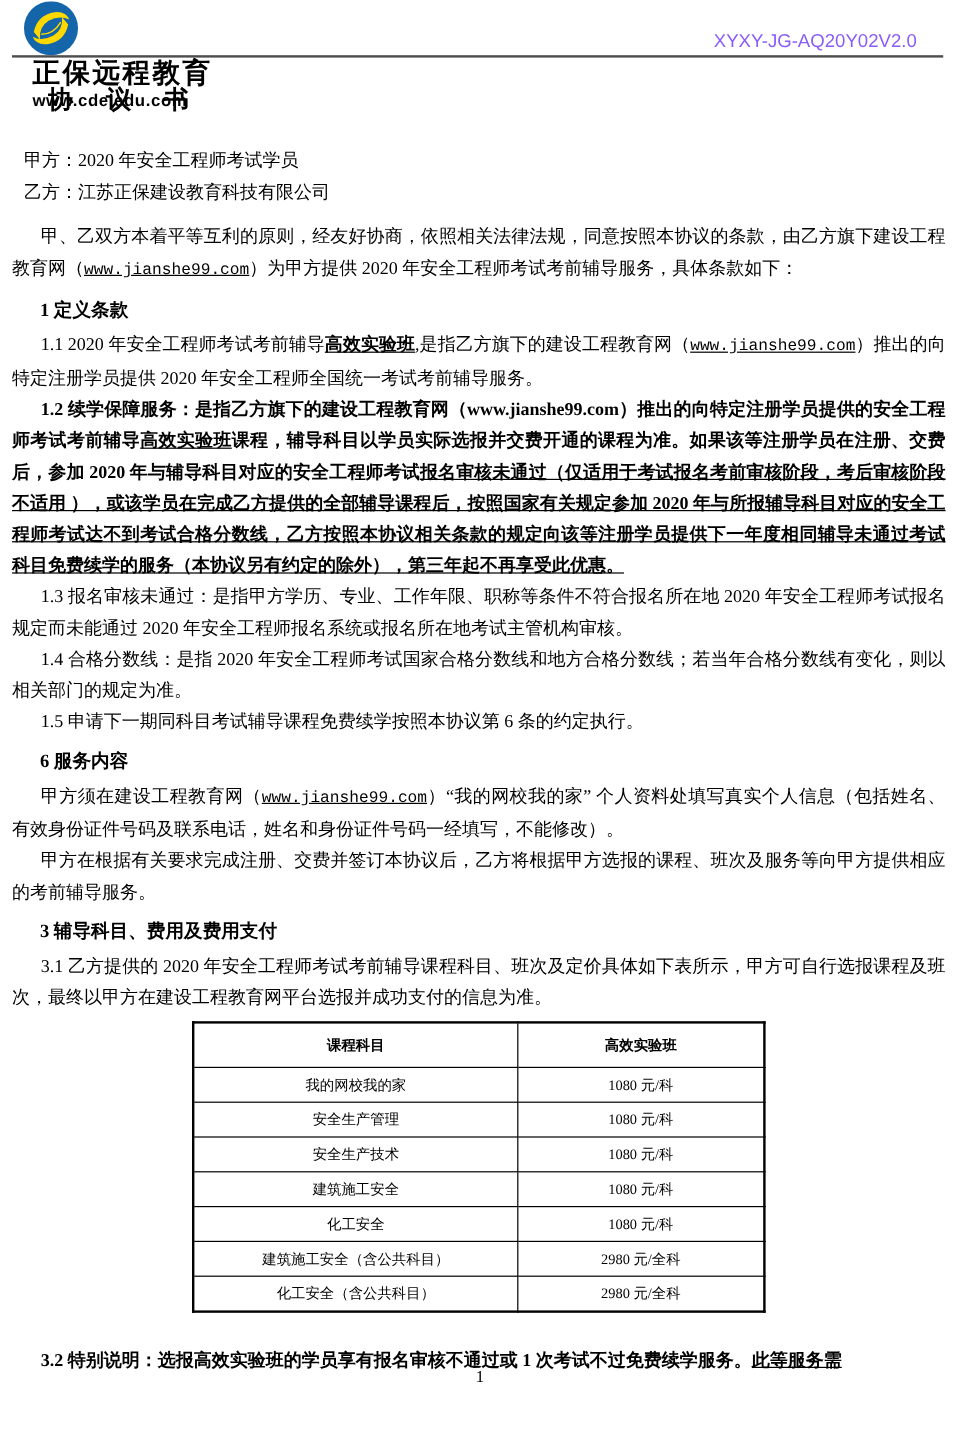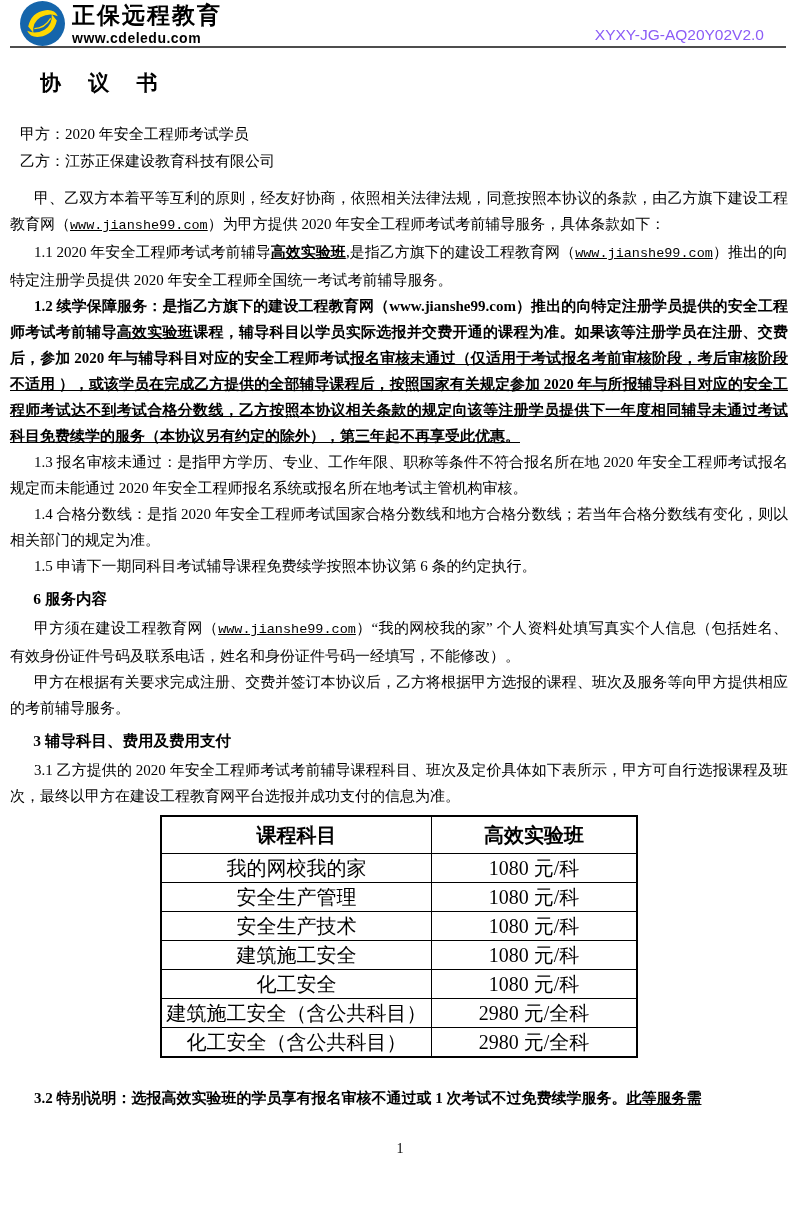--- a/index.html
+++ b/index.html
@@ -14,21 +14,21 @@
     overflow:hidden;
     box-sizing:border-box;
   }
   
   .hdr{
     position:relative;
     height:46px;
     margin:0 14px 0 10px;
     border-bottom:2px solid #4d4d4d;
   }
-  .hdr-left{position:absolute;left:10px;top:1px;display:flex;align-items:flex-start;}
+  .hdr-left{position:absolute;left:10px;top:1px;display:flex;align-items:flex-start;flex-direction:column;}
   .logo{width:45px;height:45px;flex:0 0 auto;}
   .brand{margin-left:7px;font-family:"Liberation Sans","DejaVu Sans",sans-serif;line-height:1;}
   .brand-name{font-size:23px;font-weight:bold;letter-spacing:2px;margin-top:3px;}
   .brand-site{font-size:14px;font-weight:bold;margin-top:4px;letter-spacing:.5px;}
   .doc-code{
     position:absolute;right:22px;bottom:2px;
     font-family:"Liberation Sans","DejaVu Sans",sans-serif;
     font-size:15.5px;color:#8b5cf6;
   }
   
@@ -51,21 +51,21 @@
   
   .price-table{
     border-collapse:collapse;
     margin:6px auto 0;
     width:478px;
     border:2px solid #000;
   }
   .price-table th,.price-table td{
     border:1px solid #000;
     text-align:center;
-    font-size:20px;
+    font-size:12px;
     padding:0;
   }
   .price-table th{height:36px;font-weight:bold;}
   .price-table td{height:28px;font-weight:normal;}
   .col-subject{width:272px;}
   .col-class{width:206px;}
   .p32{margin-top:27px;}
   
   .pagenum{
     position:absolute;left:0;right:0;top:1141px;
@@ -98,20 +98,21 @@
 
   <div class="parties">
     <div><span class="plabel">甲方：</span><span>2020 年安全工程师考试学员</span></div>
     <div><span class="plabel">乙方：</span><span>江苏正保建设教育科技有限公司</span></div>
   </div>
 
   <div class="content">
 
     <p class="para intro"><span>甲、乙双方本着平等互利的原则，经友好协商，依照相关法律法规，同意按照本协议的条款，由乙方旗下建设工程教育网（</span><span class="url">www.jianshe99.com</span><span>）为甲方提供 2020 年安全工程师考试考前辅导服务，具体条款如下：</span></p>
 
+    <div class="sec-h">1 定义条款</div>
 
     <p class="para"><span>1.1 2020 年安全工程师考试考前辅导</span><span class="b u">高效实验班</span><span>,是指乙方旗下的建设工程教育网（</span><span class="url">www.jianshe99.com</span><span>）推出的向特定注册学员提供 2020 年安全工程师全国统一考试考前辅导服务。</span></p>
 
     <p class="para b"><span>1.2 续学保障服务：是指乙方旗下的建设工程教育网（www.jianshe99.com）推出的向特定注册学员提供的安全工程师考试考前辅导</span><span class="u">高效实验班</span><span>课程，辅导科目以学员实际选报并交费开通的课程为准。如果该等注册学员在注册、交费后，参加 2020 年与辅导科目对应的安全工程师考试</span><span class="u">报名审核未通过（仅适用于考试报名考前审核阶段，考后审核阶段不适用 ），或该学员在完成乙方提供的全部辅导课程后，按照国家有关规定参加 2020 年与所报辅导科目对应的安全工程师考试达不到考试合格分数线，乙方按照本协议相关条款的规定向该等注册学员提供下一年度相同辅导未通过考试科目免费续学的服务（本协议另有约定的除外），第三年起不再享受此优惠。</span></p>
 
     <p class="para">1.3 报名审核未通过：是指甲方学历、专业、工作年限、职称等条件不符合报名所在地 2020 年安全工程师考试报名规定而未能通过 2020 年安全工程师报名系统或报名所在地考试主管机构审核。</p>
     <p class="para">1.4 合格分数线：是指 2020 年安全工程师考试国家合格分数线和地方合格分数线；若当年合格分数线有变化，则以相关部门的规定为准。</p>
     <p class="para">1.5 申请下一期同科目考试辅导课程免费续学按照本协议第 6 条的约定执行。</p>
 
     <div class="sec-h">6 服务内容</div>

